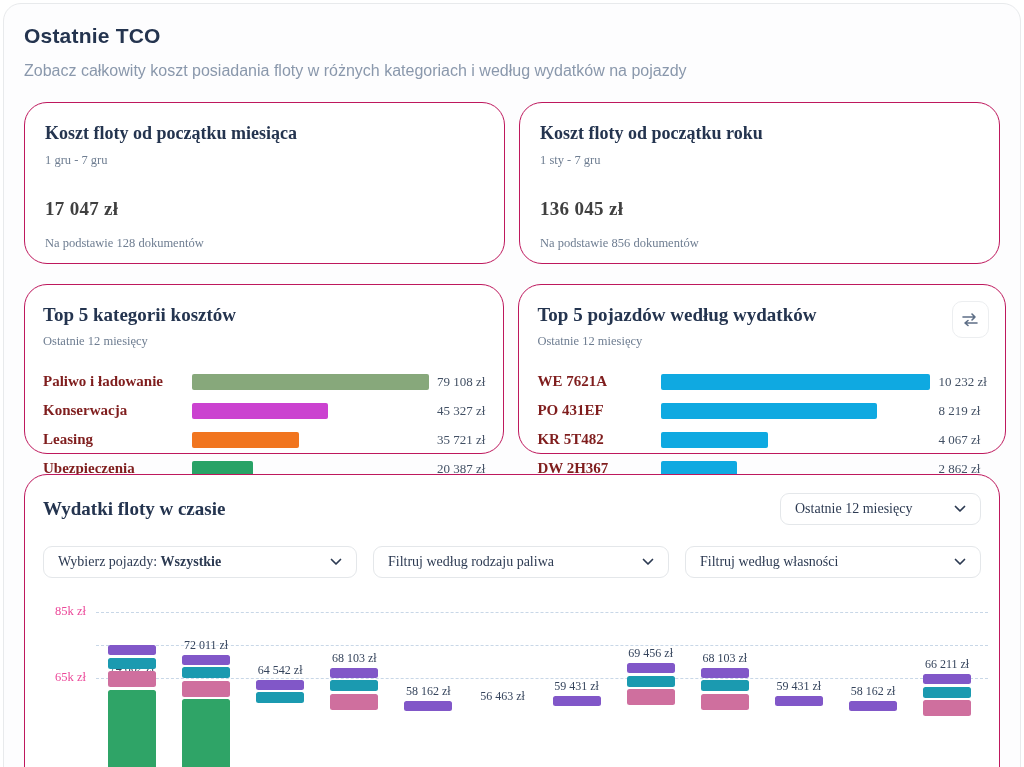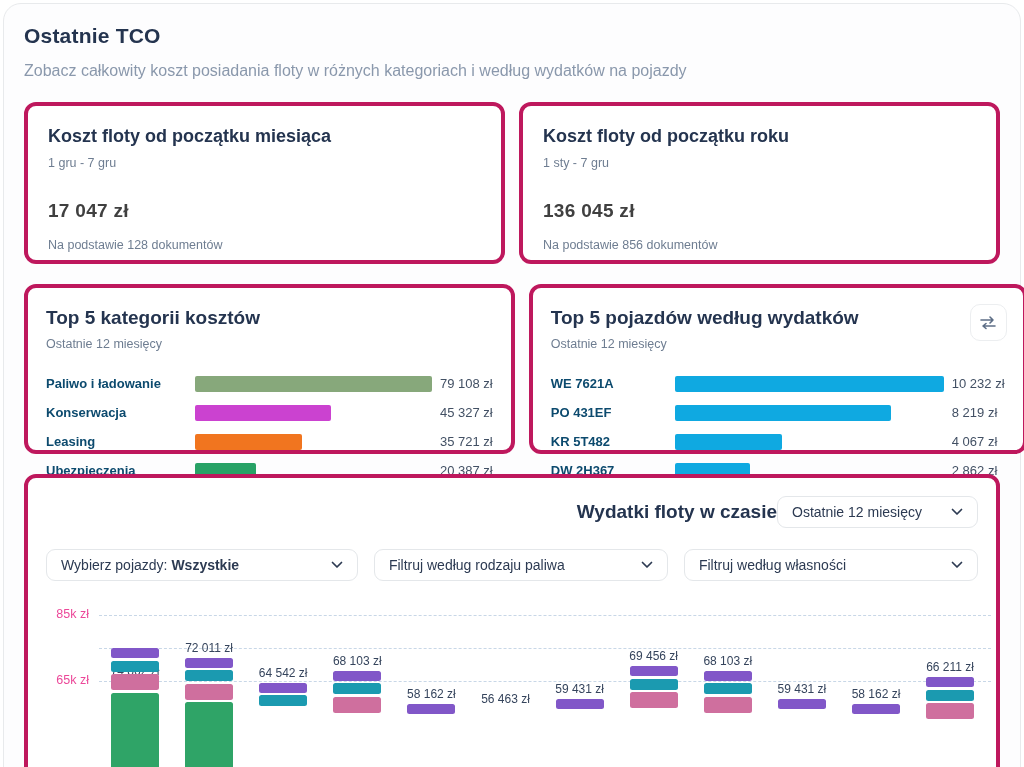--- a/index.html
+++ b/index.html
@@ -4,52 +4,52 @@
 <style>
   * { margin:0; padding:0; box-sizing:border-box; }
   html,body { width:1024px; height:767px; overflow:hidden; background:#fff;
     font-family:"Liberation Sans", sans-serif; }
   .panel { position:absolute; left:3px; top:3px; width:1018px; height:1200px;
     background:#fdfdfe; border:1px solid #e8eaec; border-radius:18px; padding:18px 20px; }
 
   .page-title { font-size:21px; font-weight:700; color:#24344f; letter-spacing:.2px; margin-top:2px; }
   .page-subtitle { font-size:16px; color:#8a98ac; margin-top:14px; margin-bottom:22px; }
 
-  .card { background:#ffffff; border:4px solid #be185d; border-radius:12px; }
+  .card { background:#ffffff; border:1px solid #be185d; border-radius:23px;font-family:Liberation Serif, serif; }
   .row-cards { display:flex; gap:14px; }
 
   
   .summary-card { flex:1 1 0; height:162px; padding:20px 20px; }
   .summary-title { font-size:18px; font-weight:700; color:#24344f; }
   .summary-period { font-size:12.5px; color:#6e7d91; margin-top:9px; }
   .summary-amount { font-size:19px; font-weight:800; color:#404040; margin-top:30px; letter-spacing:.3px; }
   .summary-note { font-size:12.5px; color:#6e7d91; margin-top:16px; }
 
   
   .chart-card { flex:1 1 0; height:170px; padding:19px 18px; position:relative; }
   .chart-title { font-size:19px; font-weight:700; color:#24344f; }
   .chart-subtitle { font-size:12.5px; color:#6e7d91; margin-top:8px; }
   .hbar-rows { margin-top:18px; }
   .hrow { display:flex; align-items:center; height:29px; }
-  .hrow-label { font-size:13px; font-weight:700; color:#0c4a6e; flex:0 0 auto; }
+  .hrow-label { font-size:15px; font-weight:700; color:#7f1d1d; flex:0 0 auto; }
   .cat-chart .hrow-label { width:149px; }
   .veh-chart .hrow-label { width:124px; }
   .hbar-track { flex:0 0 auto; height:16px; position:relative; }
   .cat-chart .hbar-track { width:237px; }
   .veh-chart .hbar-track { width:269px; }
   .hbar { height:16px; border-radius:2px; }
   .hrow-value { font-size:13px; color:#425064; margin-left:8px; white-space:nowrap; }
 
   .swap-btn { position:absolute; top:16px; right:16px; width:37px; height:37px;
     border:1px solid #eceef0; border-radius:10px; background:#fff; display:flex;
     align-items:center; justify-content:center; cursor:pointer; }
 
   
   .time-card { margin-top:20px; height:420px; padding:18px; position:relative; overflow:hidden; }
-  .time-head { display:flex; align-items:center; justify-content:flex-end; }
+  .time-head { display:flex; align-items:center; justify-content:space-between; }
   .dropdown { display:flex; align-items:center; justify-content:space-between; gap:10px;
     border:1px solid #e4e7ea; border-radius:9px; background:#fff; height:32px;
     padding:0 14px; font-size:14px; color:#2c3a52; cursor:pointer; white-space:nowrap; }
   .dd-period { width:201px; }
   .filters { display:flex; gap:16px; margin-top:21px; }
   .dd-f1 { width:315px; } .dd-f2, .dd-f3 { width:297px; }
   .dd-bold { font-weight:700; }
 
   .plot { position:absolute; left:0; top:0; width:100%; height:100%; pointer-events:none; }
   .gridline { position:absolute; border-top:1.5px dashed #c8d7e7; height:0; }

